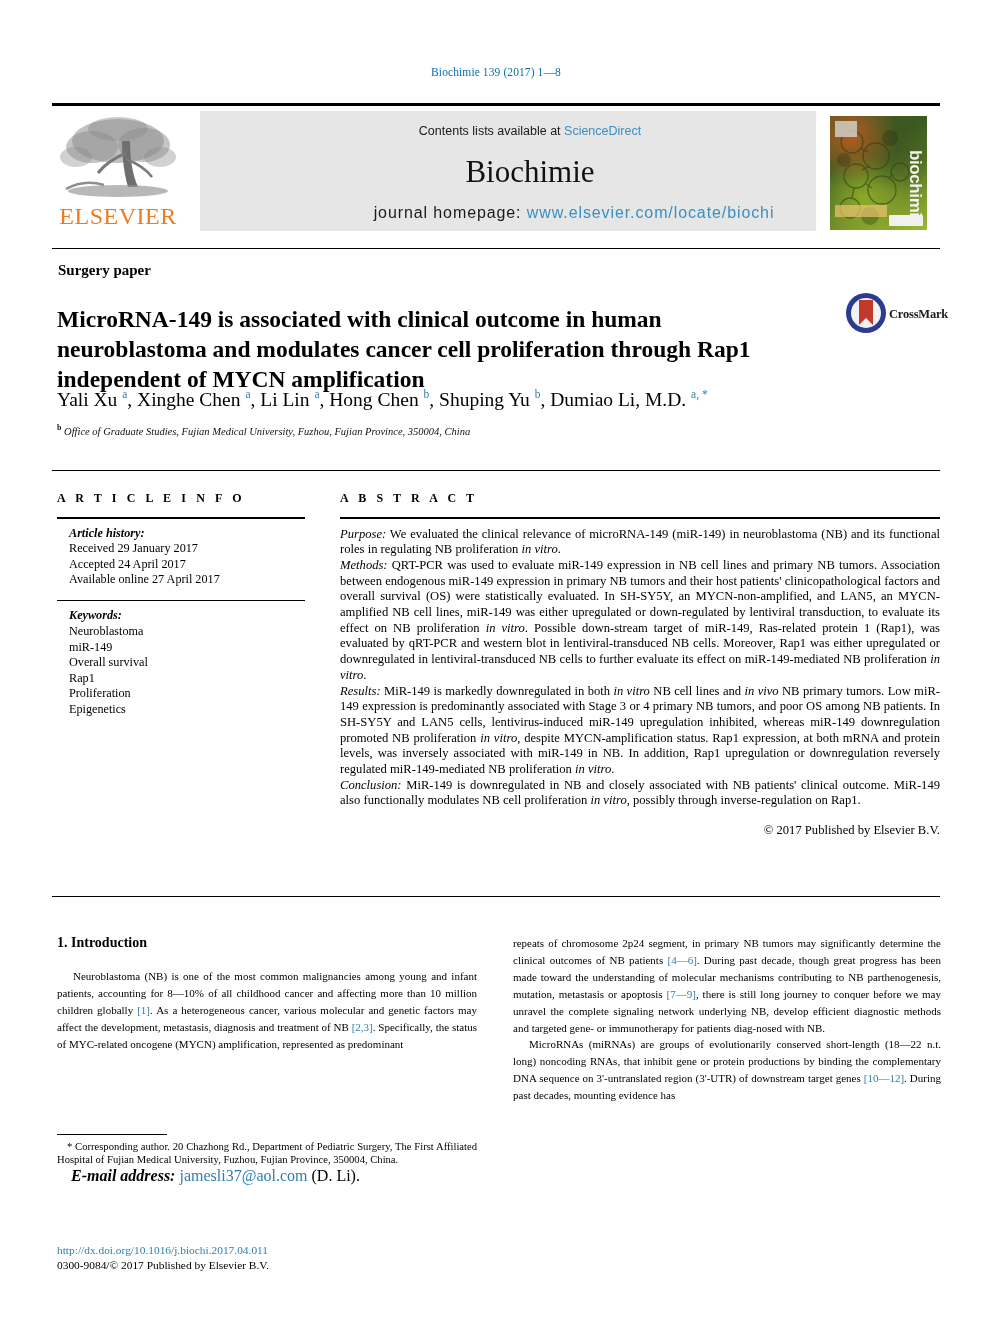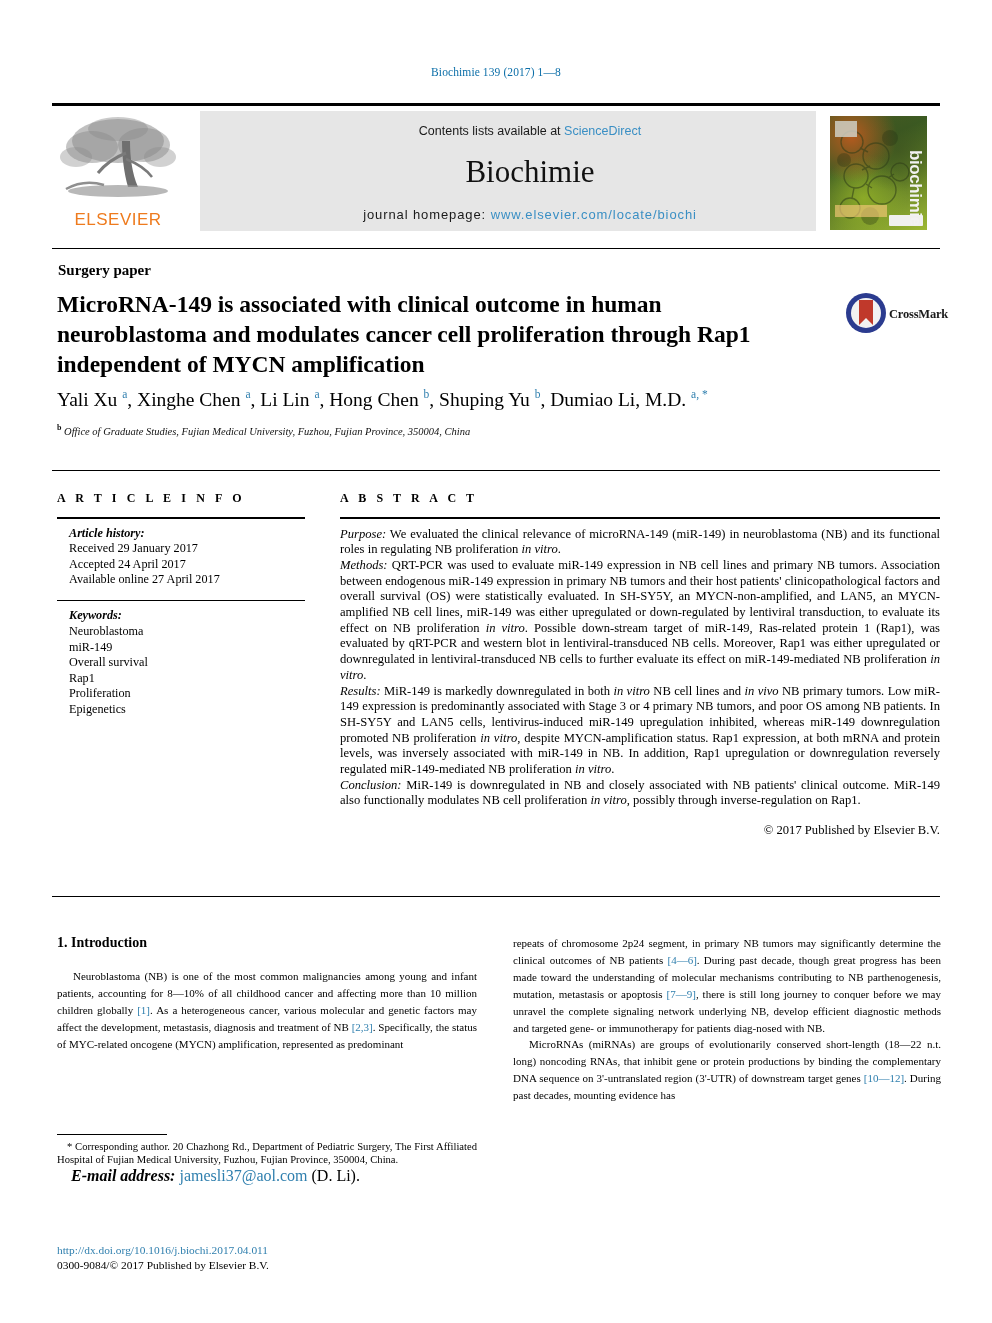--- a/index.html
+++ b/index.html
@@ -62,22 +62,22 @@
     display: block;
     width: 132px;
     height: 92px;
   }
   .elsevier-word {
     position: absolute;
     bottom: 1px;
     left: 0;
     width: 132px;
     text-align: center;
-    font-family: Liberation Sans, sans-serif;
-    font-size: 17px;
+    font-family: Liberation Serif, serif;
+    font-size: 24px;
     letter-spacing: 0.5px;
     color: #ee7b1e;
   }
   .journal-band {
     position: absolute;
     top: 8px;
     left: 148px;
     width: 660px;
     height: 120px;
     background: #e6e6e6;
@@ -105,23 +105,24 @@
     font-size: 31px;
     color: #111111;
   }
   .homepage-line {
     position: absolute;
     bottom: 9px;
     left: 0;
     width: 660px;
     text-align: center;
     font-family: "Liberation Sans", sans-serif;
-    font-size: 13px;
+    font-size: 16px;
     letter-spacing: 0.9px;
     color: #1a1a1a;
+    padding-left: 44px;
   }
   .homepage-line .hp-link {
     color: #3a8fc4;
     letter-spacing: 0.9px;
   }
   .cover-thumb {
     position: absolute;
     top: 8px;
     right: 0;
     width: 124px;
@@ -200,21 +201,21 @@
     position: absolute;
     top: 262px;
     left: 58px;
     font-family: "Liberation Serif", serif;
     font-size: 15px;
     font-weight: bold;
     color: #000000;
   }
   .paper-title {
     position: absolute;
-    top: 273px;
+    top: 288px;
     left: 57px;
     width: 760px;
     font-family: "Liberation Serif", serif;
     font-size: 23.5px;
     line-height: 30px;
     color: #000000;
   }
   .crossmark {
     position: absolute;
     top: 292px;

